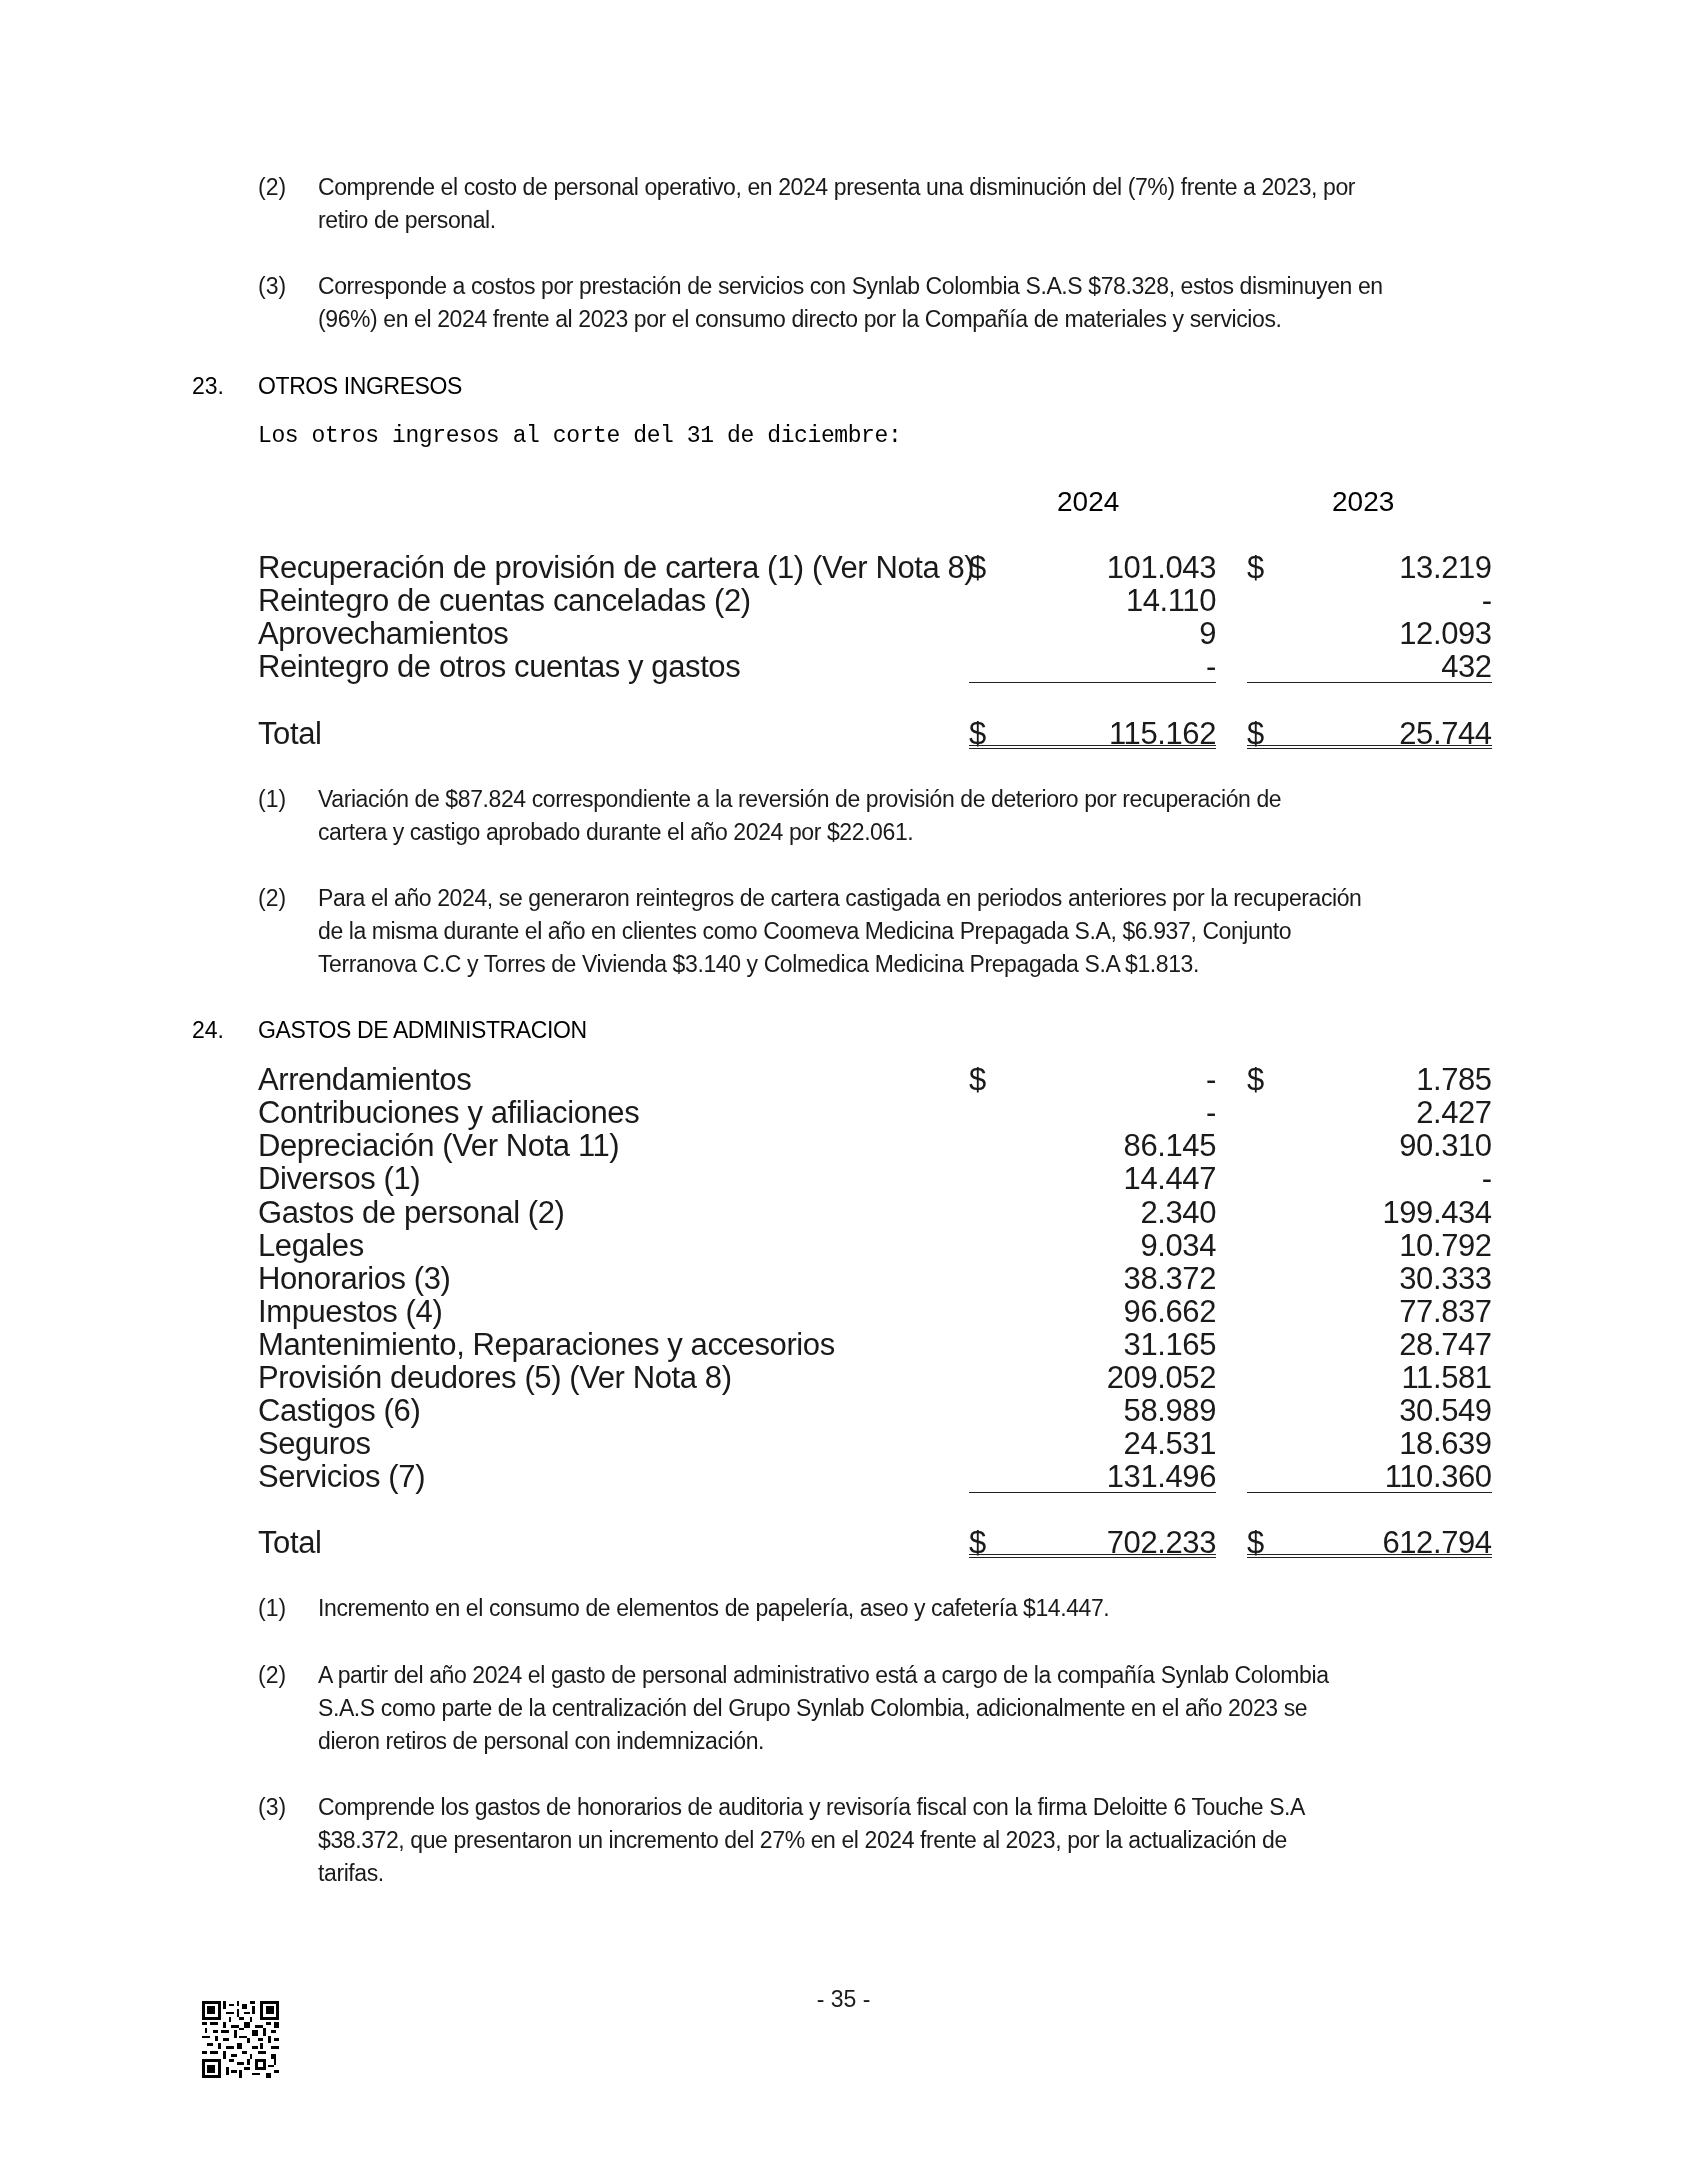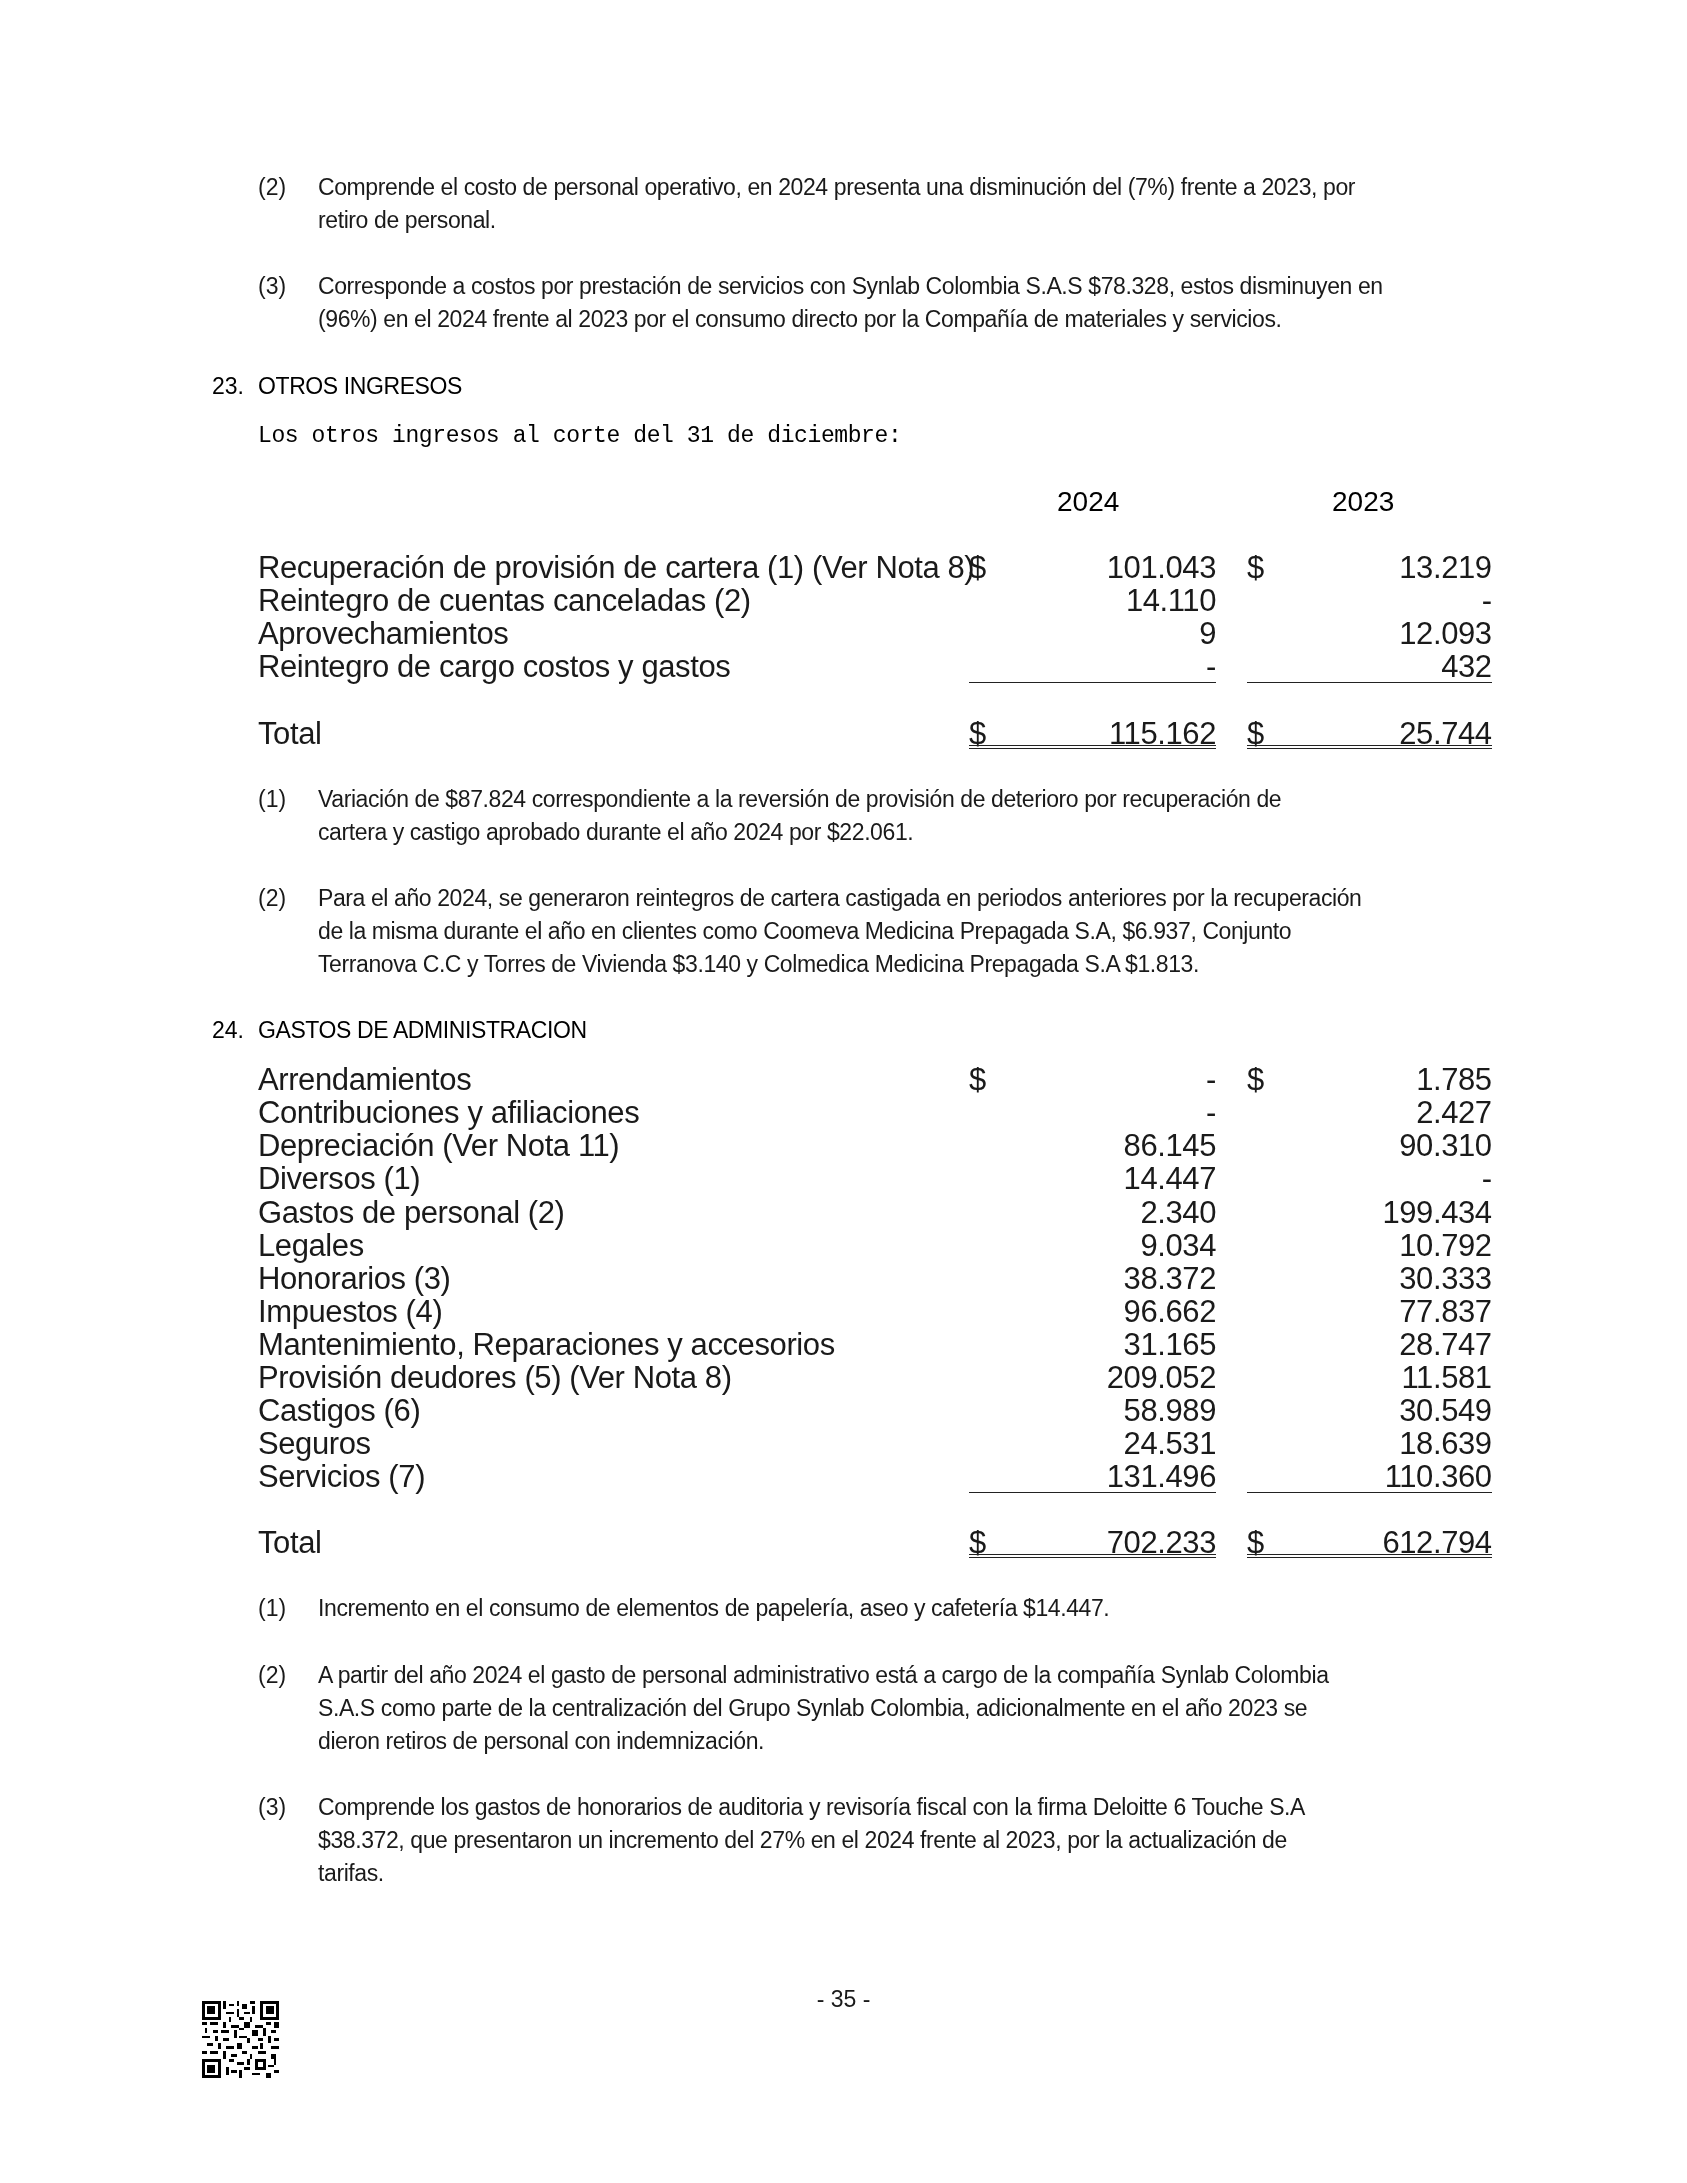--- a/index.html
+++ b/index.html
@@ -3,21 +3,21 @@
 <meta charset="utf-8">
 <style>
   html, body { margin: 0; padding: 0; background: #ffffff; }
   body { width: 1687px; height: 2183px; position: relative; overflow: hidden;
          font-family: "Liberation Sans", sans-serif; color: #1a1a1a; }
   .page { position: absolute; left: 0; top: 0; width: 1687px; height: 2183px; }
   .txt { font-size: 23px; line-height: 33px; letter-spacing: -0.4px; white-space: nowrap; font-family: Liberation Mono, monospace; }
   .note-marker { position: absolute; left: 258px; font-size: 23px; line-height: 33px; }
   .note-body { position: absolute; left: 318px; width: 1178px; font-size: 23px; line-height: 33px;
                letter-spacing: -0.4px; }
-  .sec-num { position: absolute; left: 192px; font-size: 23px; line-height: 33px; font-weight: 400; color:#000;margin-left:20px; }
+  .sec-num { position: absolute; left: 192px; font-size: 23px; line-height: 33px; font-weight: 400; color:#000; }
   .sec-title { position: absolute; left: 258px; font-size: 23px; line-height: 33px; color:#000; letter-spacing:-0.4px;}
   .row { position: absolute; left: 258px; width: 1237px; height: 33px; font-size: 31px; line-height: 33px; letter-spacing: -0.4px; }
   .row .lbl { position: absolute; left: 0; top: 0; white-space: nowrap; }
   .row .cur1 { position: absolute; left: 711px; top: 0; }
   .row .v1 { position: absolute; right: 279px; top: 0; text-align: center; white-space: nowrap; }
   .row .cur2 { position: absolute; left: 989px; top: 0; }
   .row .v2 { position: absolute; right: 3.3px; top: 0; text-align: left; white-space: nowrap; }
   .uline1 { position: absolute; left: 711px; width: 247px; }
   .uline2 { position: absolute; left: 989px; width: 245px; }
   .single { height: 0; border-top: 1.3px solid #222; }
@@ -65,21 +65,21 @@
       <span class="lbl">Reintegro de cuentas canceladas (2)</span>
       <span class="v1">14.110</span>
       <span class="v2">-</span>
     </div>
     <div class="row" style="top:617px">
       <span class="lbl">Aprovechamientos</span>
       <span class="v1">9</span>
       <span class="v2">12.093</span>
     </div>
     <div class="row" style="top:650px">
-      <span class="lbl">Reintegro de cargo costos y gastos</span>
+      <span class="lbl">Reintegro de otros cuentas y gastos</span>
       <span class="v1">-</span>
       <span class="v2">432</span>
       <div class="uline1 single" style="top:32px"></div>
       <div class="uline2 single" style="top:32px"></div>
     </div>
     <div class="row" style="top:717px">
       <span class="lbl">Total</span>
       <span class="cur1">$</span>
       <span class="v1">115.162</span>
       <span class="cur2">$</span>

